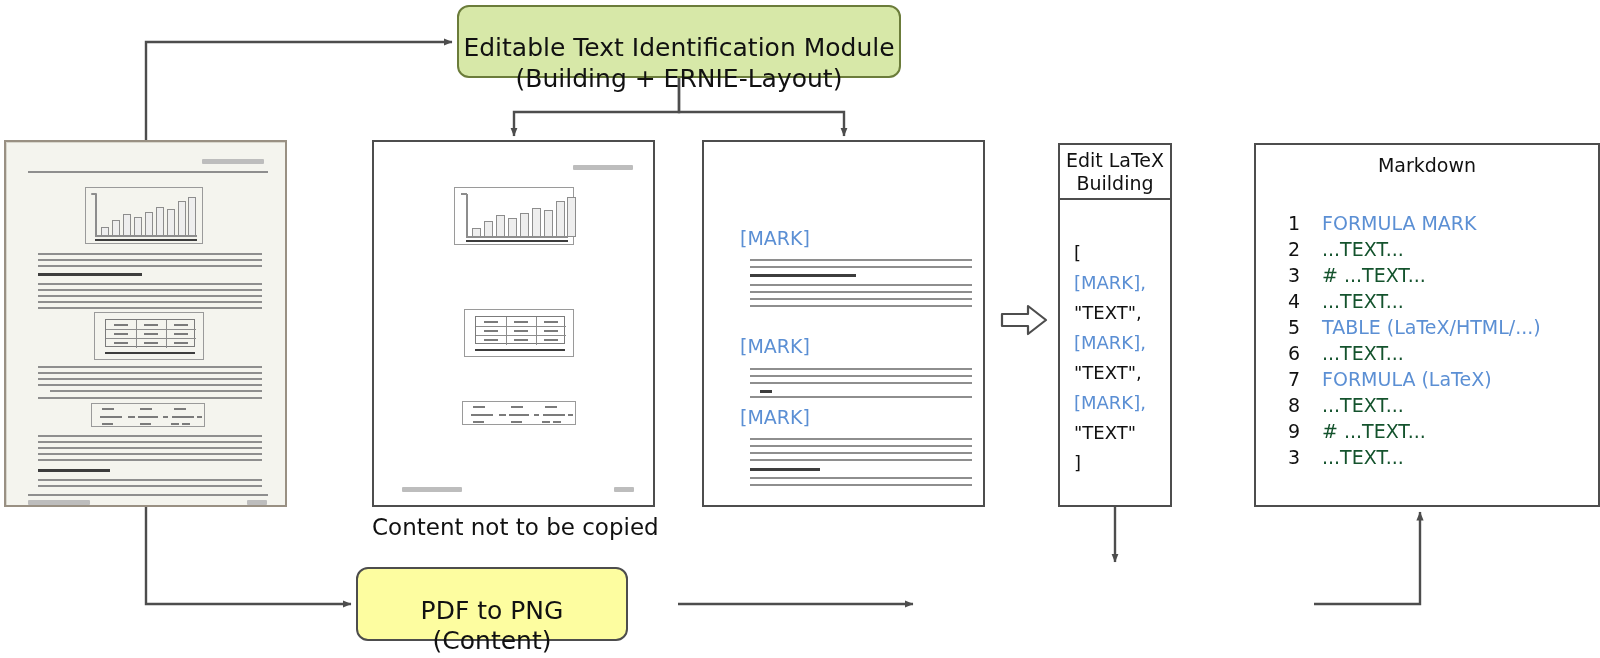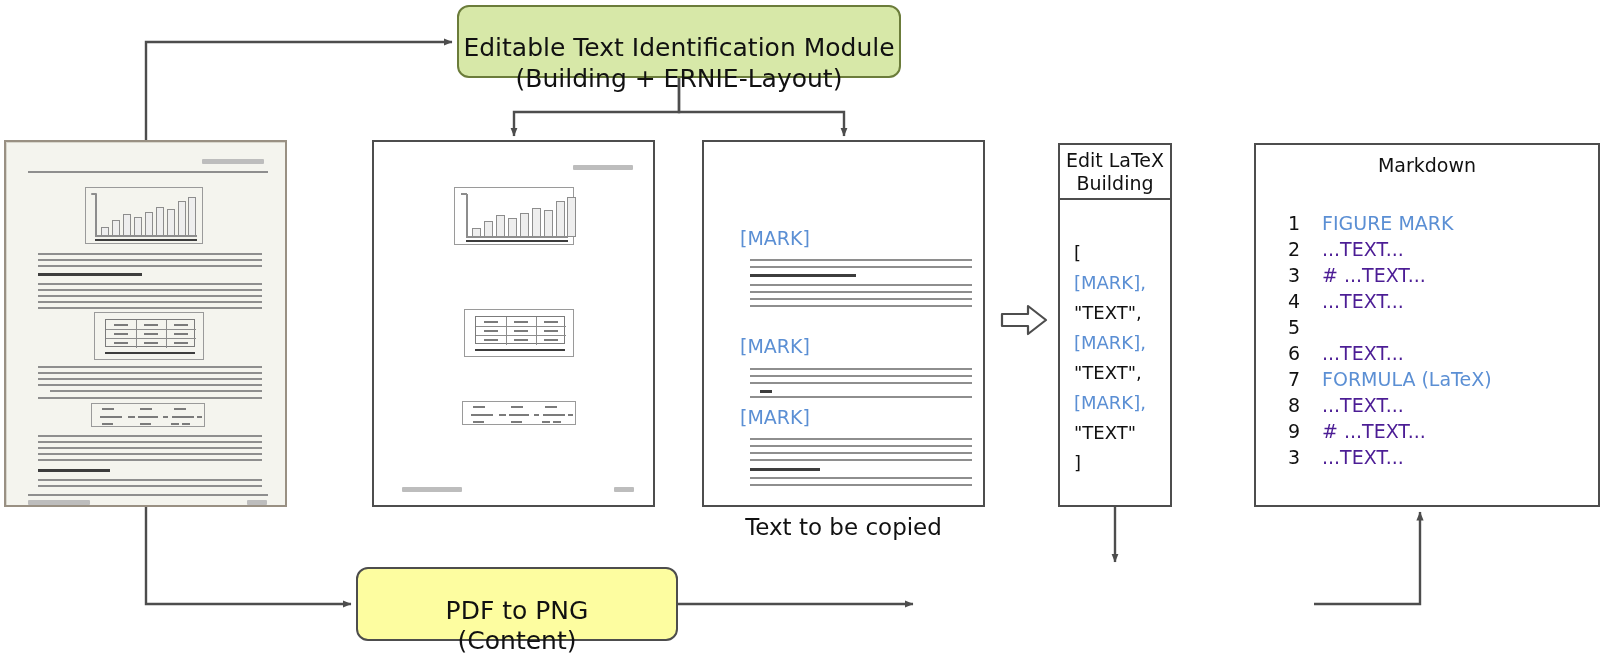--- a/index.html
+++ b/index.html
@@ -10,21 +10,21 @@
 
   
   .procbox{position:absolute;border-radius:12px;display:flex;flex-direction:column;
            align-items:center;justify-content:center;text-align:center;
            line-height:1.22;box-sizing:border-box;}
   .procbox .l1{display:block;margin-top:44px;}
   .procbox .l2{display:block;}
 
   #box-editable{left:457px;top:5px;width:444px;height:73px;
       background:#d7e8a8;border:2px solid #6b7c3a;font-size:25px;}
-  #box-pdf2png{left:356px;top:567px;width:322px;height:74px;
+  #box-pdf2png{left:356px;top:567px;width:272px;height:74px;
       background:#fdfda0;border:2px solid #4d4d4d;font-size:25px;}
   #box-vlm{left:918px;top:567px;width:396px;height:74px;
       background:#fbd0d0;border:2px solid #8a5a52;font-size:25px;}
 
   
   .page{position:absolute;box-sizing:border-box;background:#ffffff;border:2px solid #4d4d4d;}
   #doc-src{left:4px;top:140px;width:283px;height:367px;background:#f4f4ee;border:2px solid #999083;
            box-shadow:1px 1px 0 #d8d6cc inset;}
   #doc-nocopy{left:372px;top:140px;width:283px;height:367px;}
   #doc-copy{left:702px;top:140px;width:283px;height:367px;}
@@ -53,21 +53,21 @@
   #queue-head{left:1058px;top:143px;width:114px;height:57px;}
   #queue-body{left:1058px;top:200px;width:114px;height:307px;}
   #queue-list{position:absolute;left:1074px;top:238px;font-size:18px;line-height:30px;color:#111;}
   #queue-list .mk{color:#5b8fd4;}
 
   #md-head{left:1254px;top:143px;width:346px;height:45px;}
   #md-body{left:1254px;top:176px;width:346px;height:331px;}
   #md-rows{position:absolute;left:1254px;top:210px;width:346px;font-size:19px;line-height:26px;}
   #md-rows .row{display:flex;}
   #md-rows .num{width:46px;text-align:right;padding-right:22px;color:#111;}
-  #md-rows .txt{color:#4c1d95;white-space:nowrap;}
+  #md-rows .txt{color:#14532d;white-space:nowrap;}
   #md-rows .txt.blue{color:#5b8fd4;}
 
   
   #blockarrow{position:absolute;left:1000px;top:303px;width:48px;height:34px;}
 </style>
 </head>
 <body>
 
 <div id="stage">
 
@@ -241,20 +241,21 @@
       <div class="cellline" style="left:105px;top:12px;width:5px;"></div>
       <div class="cellline" style="left:10px;top:19px;width:11px;"></div>
       <div class="cellline" style="left:48px;top:19px;width:11px;"></div>
       <div class="cellline" style="left:79px;top:19px;width:8px;"></div>
       <div class="cellline" style="left:90px;top:19px;width:8px;"></div>
     </div>
 
     <div class="tline gray" style="left:28px;top:345px;width:60px;height:5px;"></div>
     <div class="tline gray" style="left:240px;top:345px;width:20px;height:5px;"></div>
   </div>
+  <div id="cap-nocopy" class="caption">Content not to be copied</div>
 
   <div id="doc-copy" class="page">
     <div class="mark" style="left:36px;top:85px;">[MARK]</div>
     <div class="tline" style="left:46px;top:117px;width:222px;"></div>
     <div class="tline" style="left:46px;top:124px;width:222px;"></div>
     <div class="tline dark" style="left:46px;top:132px;width:106px;"></div>
     <div class="tline" style="left:46px;top:142px;width:222px;"></div>
     <div class="tline" style="left:46px;top:149px;width:222px;"></div>
     <div class="tline" style="left:46px;top:156px;width:222px;"></div>
     <div class="tline" style="left:46px;top:163px;width:222px;"></div>
@@ -268,21 +269,20 @@
 
     <div class="mark" style="left:36px;top:264px;">[MARK]</div>
     <div class="tline" style="left:46px;top:296px;width:222px;"></div>
     <div class="tline" style="left:46px;top:303px;width:222px;"></div>
     <div class="tline" style="left:46px;top:310px;width:222px;"></div>
     <div class="tline" style="left:46px;top:317px;width:222px;"></div>
     <div class="tline dark" style="left:46px;top:326px;width:70px;"></div>
     <div class="tline" style="left:46px;top:335px;width:222px;"></div>
     <div class="tline" style="left:46px;top:342px;width:222px;"></div>
   </div>
-  <div id="cap-copy" class="caption">Text to be copied</div>
 
   <svg id="blockarrow" viewBox="0 0 48 34">
     <path d="M2,11 L28,11 L28,3 L46,17 L28,31 L28,23 L2,23 Z" fill="#ffffff" stroke="#4d4d4d" stroke-width="2.2" stroke-linejoin="round"></path>
   </svg>
 
   <div id="queue-head" class="panel-head">
     <div>
       <div>Edit LaTeX</div>
       <div>Building</div>
     </div>
@@ -299,36 +299,37 @@
       <div>]</div>
     </div>
 
   <div id="md-head" class="panel-head">
     <span>Markdown</span>
   </div>
   <div id="md-body" class="panel-body"></div>
   <div id="md-rows">
       <div class="row">
         <span class="num">1</span>
-        <span class="txt blue">FIGURE MARK</span>
+        <span class="txt blue">FORMULA MARK</span>
       </div>
       <div class="row">
         <span class="num">2</span>
         <span class="txt">...TEXT...</span>
       </div>
       <div class="row">
         <span class="num">3</span>
         <span class="txt"># ...TEXT...</span>
       </div>
       <div class="row">
         <span class="num">4</span>
         <span class="txt">...TEXT...</span>
       </div>
       <div class="row">
         <span class="num">5</span>
+        <span class="txt blue">TABLE (LaTeX/HTML/...)</span>
       </div>
       <div class="row">
         <span class="num">6</span>
         <span class="txt">...TEXT...</span>
       </div>
       <div class="row">
         <span class="num">7</span>
         <span class="txt blue">FORMULA (LaTeX)</span>
       </div>
       <div class="row">

